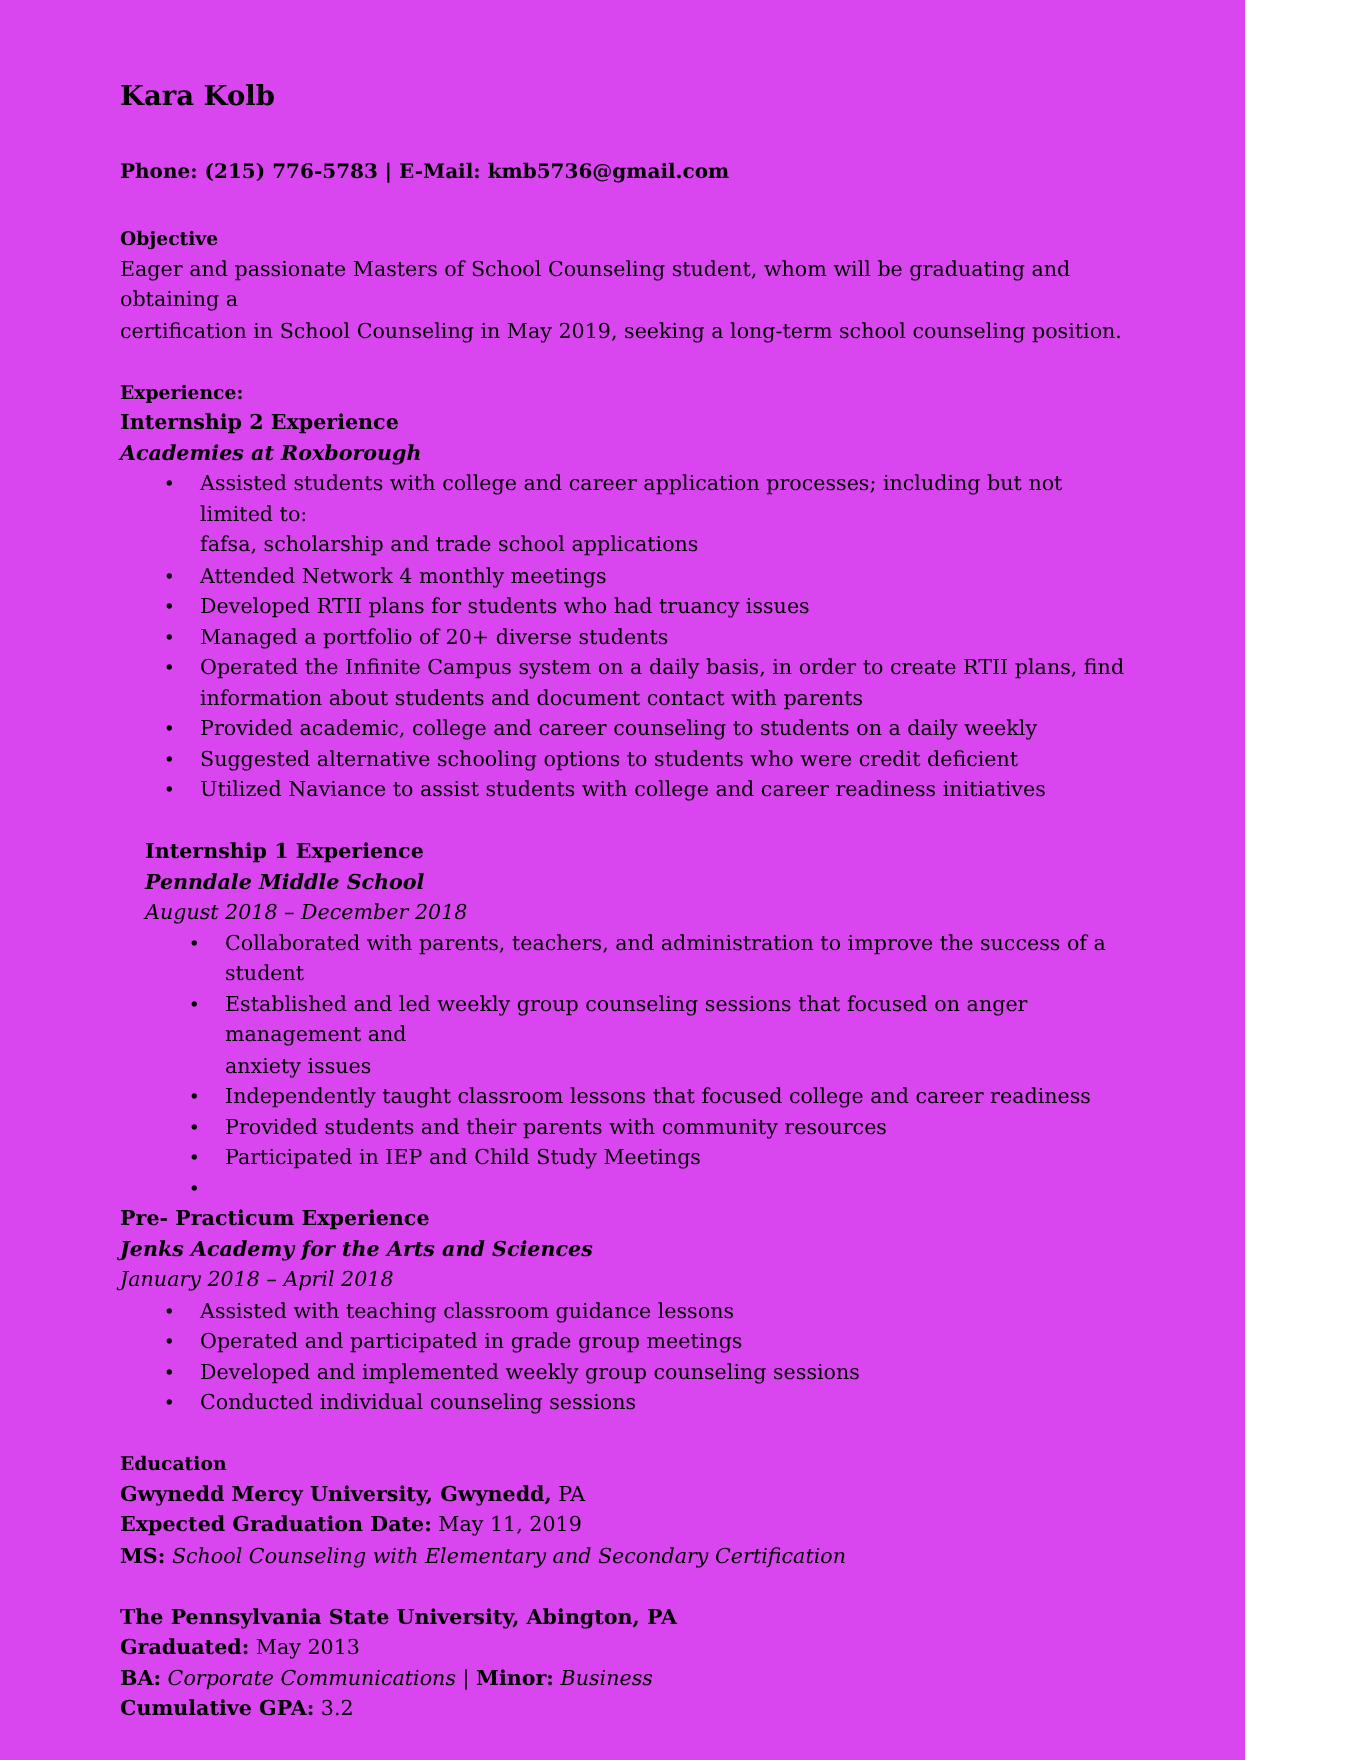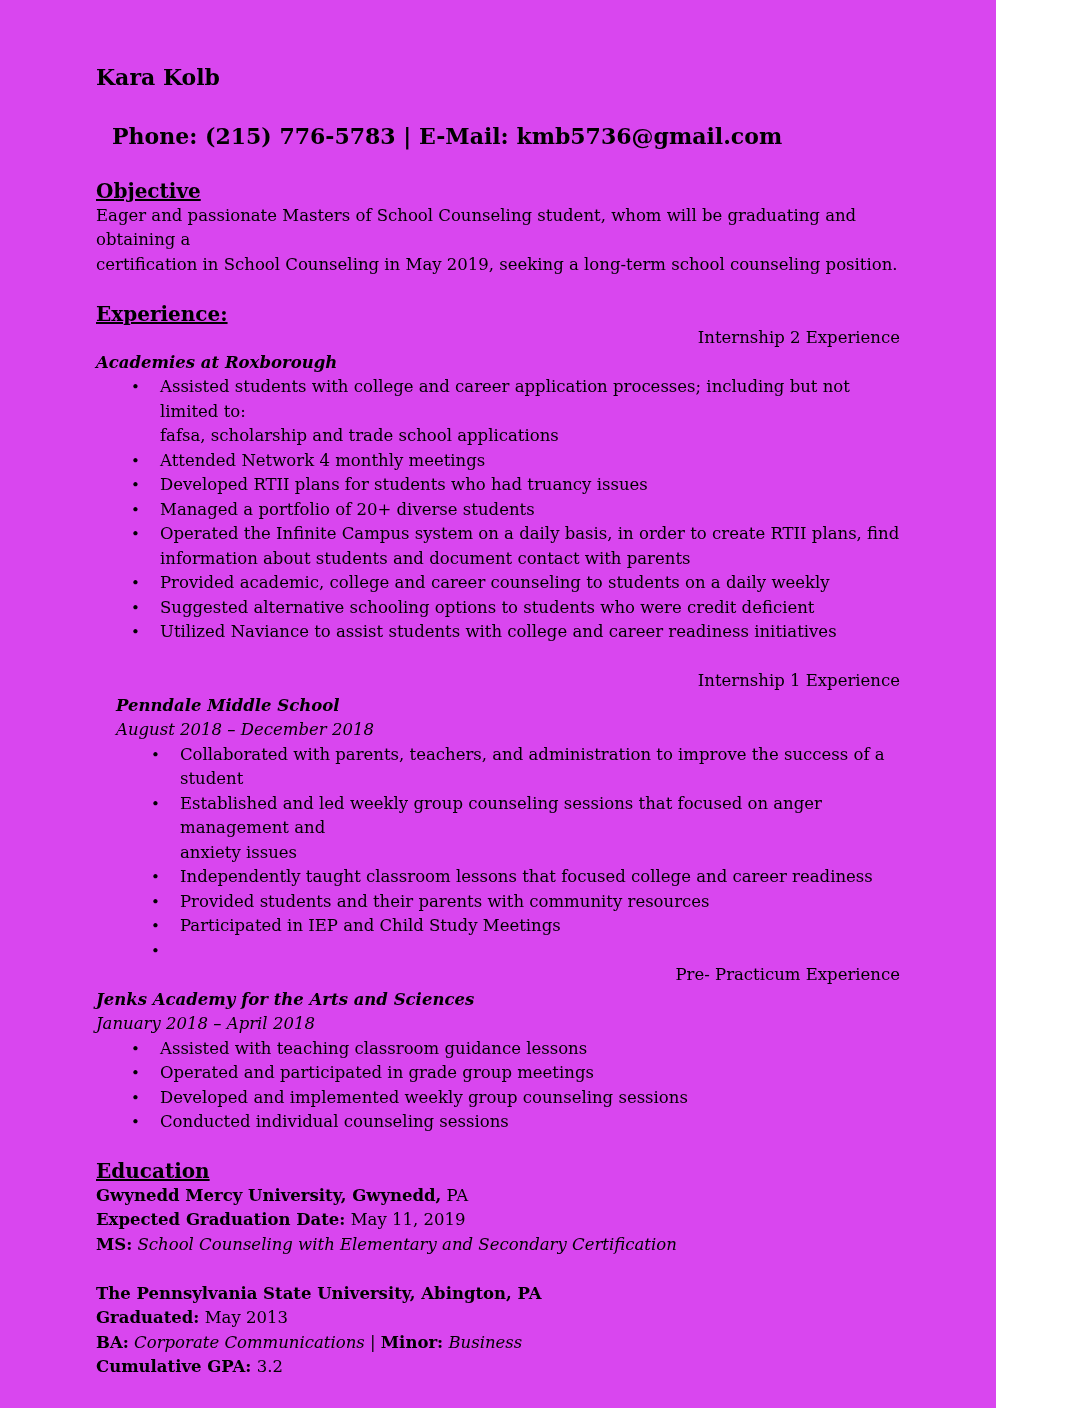--- a/index.html
+++ b/index.html
@@ -20,40 +20,38 @@
     line-height: 24.5px;
     overflow: hidden;
   }
   .name {
     font-size: 22px;
     line-height: 29px;
     font-weight: bold;
     margin: 0 0 30px 0;
   }
   .contact {
-    font-size: 22px;
+    font-size: 16px;
     line-height: 29px;
     font-weight: bold;
-    margin: 0 0 28px 16px;
+    margin: 0 0 28px 0;
   }
   .section-heading {
-    font-size: 20px;
+    font-size: 15px;
     line-height: 24.5px;
     font-weight: bold;
-    text-decoration: underline;
     margin: 0;
   }
   .body-text {
     margin: 0 0 24.5px 0;
     white-space: pre-wrap;
   }
   .job-title {
-    font-weight: normal;
+    font-weight: bold;
     margin: 0;
-    text-align: right;
   }
   .job-org {
     font-weight: bold;
     font-style: italic;
     margin: 0;
   }
   .job-dates {
     margin: 0;
   }
   .job-dates.italic {

